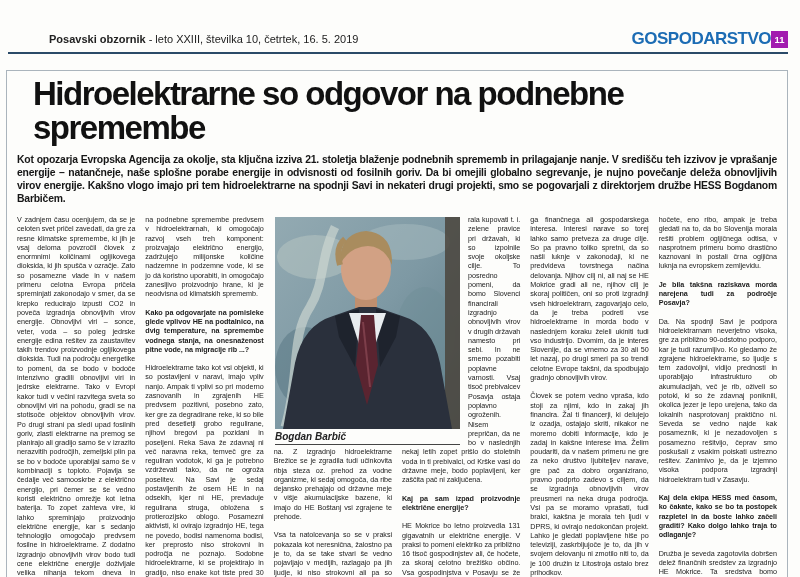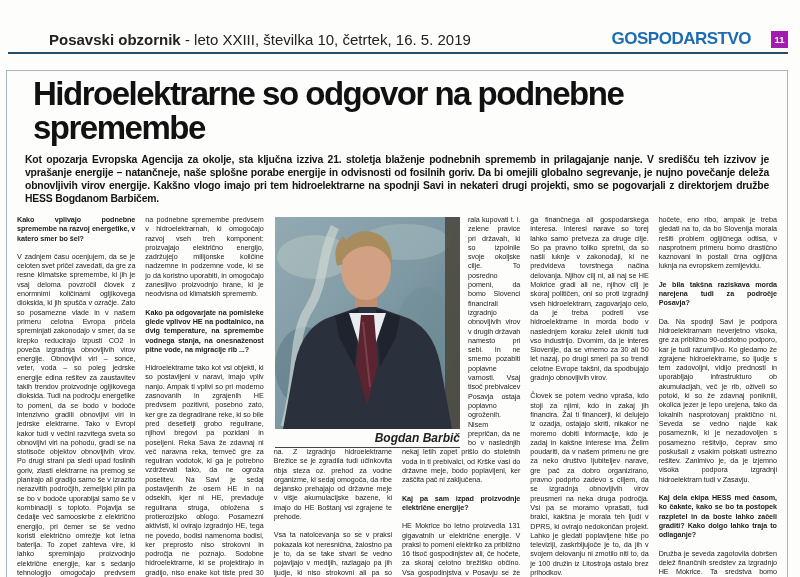--- a/index.html
+++ b/index.html
@@ -7,44 +7,44 @@
     position:relative;width:800px;height:577px;background:#fdfdfb;
     font-family:"Liberation Sans","DejaVu Sans",sans-serif;color:#1c1c1c;
     overflow:hidden;margin:0 auto;box-sizing:border-box;
   }
   
   .masthead{
     position:absolute;top:26px;left:8px;right:12px;height:26px;
     border-bottom:2px solid #2a4a68;
     display:flex;align-items:center;justify-content:space-between;
   }
-  .masthead-left{font-size:15px;color:#222;white-space:nowrap;padding-left:41px;}
+  .masthead-left{font-size:11px;color:#222;white-space:nowrap;padding-left:41px;}
   .masthead-left b{font-weight:700;}
-  .masthead-right{display:flex;align-items:center;gap:20px;}
+  .masthead-right{display:flex;align-items:center;gap:0;}
   .section-label{
     font-size:17px;font-weight:700;letter-spacing:-0.5px;color:#1c6cb4;
   }
   .page-badge{
     width:17px;height:17px;background:#a21caf;color:#fff;
     font-size:9.5px;font-weight:700;display:flex;align-items:center;justify-content:center;
   }
   
   .article-frame{
     position:absolute;top:70px;left:6px;right:12px;bottom:0;
     border:1px solid #aab4bc;border-bottom:none;
     padding:6px 10px 0;box-sizing:border-box;background:#fdfdfb;
   }
   .kicker{font-size:12px;font-weight:700;letter-spacing:-0.2px;margin:2px 0 2px;}
   .headline{
     font-size:33px;font-weight:700;letter-spacing:-1.5px;line-height:34px;
     margin:0 16px 8px;color:#111;
   }
   .intro{
     font-size:10.4px;font-weight:700;line-height:13px;text-align:justify;
-    letter-spacing:-0.2px;margin:0 8px 10px;color:#161616;
+    letter-spacing:-0.2px;margin:0 0 10px;color:#161616;
   }
   
   .columns{
     position:relative;display:flex;gap:10px;align-items:flex-start;
   }
   .col{flex:1 1 0;min-width:0;font-size:7.2px;line-height:9.3px;text-align:justify;letter-spacing:-0.05px;}
   .blk{margin:0;}
   .blk + .blk{margin-top:9px;}
   .blk.question{font-weight:700;}
   
@@ -52,21 +52,21 @@
   .squeeze-spacer{float:left;width:62px;height:224px;margin-right:4px;}
   
   .photo{
     position:absolute;left:258px;top:2px;width:185px;height:230px;
   }
   .photo svg{display:block;width:185px;height:212px;background:#8fa7ad;}
   .caption-row{
     width:185px;border-bottom:1px solid #444;padding:2px 0 2px;
   }
   .photo-caption{
-    font-size:12px;font-weight:700;font-style:italic;color:#222;margin:0;text-align:right;
+    font-size:10px;font-weight:700;font-style:italic;color:#222;margin:0;
   }
 </style>
 </head>
 <body>
 
 <div class="page">
 
   <div class="masthead">
     <div class="masthead-left">
       <b>Posavski obzornik</b><span> - leto XXIII, številka 10, četrtek, 16. 5. 2019</span>
@@ -76,21 +76,20 @@
       <span class="page-badge">11</span>
     </div>
   </div>
 
   <div class="article-frame">
     <h1 class="headline">Hidroelektrarne so odgovor na podnebne spremembe</h1>
     <p class="intro">Kot opozarja Evropska Agencija za okolje, sta ključna izziva 21. stoletja blaženje podnebnih sprememb in prilagajanje nanje. V središču teh izzivov je vprašanje energije – natančneje, naše splošne porabe energije in odvisnosti od fosilnih goriv. Da bi omejili globalno segrevanje, je nujno povečanje deleža obnovljivih virov energije. Kakšno vlogo imajo pri tem hidroelektrarne na spodnji Savi in nekateri drugi projekti, smo se pogovarjali z direktorjem družbe HESS Bogdanom Barbičem.</p>
 
     <div class="columns">
       <div class="col">
-          <p class="blk question">Kako vplivajo podnebne spremembe na razvoj energetike, v katero smer bo šel?</p>
           <p class="blk body">V zadnjem času ocenjujem, da se je celoten svet pričel zavedati, da gre za resne klimatske spremembe, ki jih je vsaj deloma povzročil človek z enormnimi količinami ogljikovega dioksida, ki jih spušča v ozračje. Zato so posamezne vlade in v našem primeru celotna Evropa pričela spreminjati zakonodajo v smer, da se krepko reducirajo izpusti CO2 in poveča izgradnja obnovljivih virov energije. Obnovljivi viri – sonce, veter, voda – so poleg jedrske energije edina rešitev za zaustavitev takih trendov proizvodnje ogljikovega dioksida. Tudi na področju energetike to pomeni, da se bodo v bodoče intenzivno gradili obnovljivi viri in jedrske elektrarne. Tako v Evropi kakor tudi v večini razvitega sveta so obnovljivi viri na pohodu, gradi se na stotisoče objektov obnovljivih virov. Po drugi strani pa sledi upad fosilnih goriv, zlasti elektrarne na premog se planirajo ali gradijo samo še v izrazito nerazvitih področjih, zemeljski plin pa se bo v bodoče uporabljal samo še v kombinaciji s toploto. Pojavlja se čedalje več samooskrbe z električno energijo, pri čemer se še vedno koristi električno omrežje kot letna baterija. To zopet zahteva vire, ki lahko spreminjajo proizvodnjo električne energije, kar s sedanjo tehnologijo omogočajo predvsem fosilne in hidroelektrarne. Z dodatno izgradnjo obnovljivih virov bodo tudi cene električne energije doživljale velika nihanja tekom dneva in sezone, kar bo zahtevalo od vseh uporabnikov izrazito prilagajanje ali pa plačevanje</p>
         </div>
       <div class="col">
           <p class="blk body">na podnebne spremembe predvsem v hidroelektrarnah, ki omogočajo razvoj vseh treh komponent: proizvajajo električno energijo, zadržujejo milijonske količine nadzemne in podzemne vode, ki se jo dá koristno uporabiti, in omogočajo zanesljivo proizvodnjo hrane, ki je neodvisna od klimatskih sprememb.</p>
           <p class="blk question">Kako pa odgovarjate na pomisleke glede vplivov HE na podtalnico, na dvig temperature, na spremembe vodnega stanja, na onesnaženost pitne vode, na migracije rib ...?</p>
           <p class="blk body">Hidroelektrarne tako kot vsi objekti, ki so postavljeni v naravi, imajo vpliv nanjo. Ampak ti vplivi so pri moderno zasnovanih in zgrajenih HE predvsem pozitivni, posebno zato, ker gre za degradirane reke, ki so bile pred desetletji grobo regulirane, njihovi bregovi pa pozidani in poseljeni. Reka Sava že zdavnaj ni več naravna reka, temveč gre za reguliran vodotok, ki ga je potrebno vzdrževati tako, da ne ogroža poselitev. Na Savi je sedaj postavljenih že osem HE in na odsekih, kjer ni HE, prevladuje regulirana struga, obložena s protierozijsko oblogo. Posamezni aktivisti, ki ovirajo izgradnjo HE, tega ne povedo, bodisi namenoma bodisi, ker preprosto niso strokovni in področja ne poznajo. Sodobne hidroelektrarne, ki se projektirajo in gradijo, niso enake kot tiste pred 30 ali 50 leti, ker je tehnologija bistveno napredovala glede na takratne čase. Današnje hidroelektrarne postajajo večnamenski projekti, ki služijo kmetijstvu, turizmu, rekreaciji, razvoju gospodarstva in tudi energetiki. Poslušamo o tem, da hidroelektrarne</p>
         </div>
       <div class="col">
         <div class="photo-spacer"></div>
         <div>

